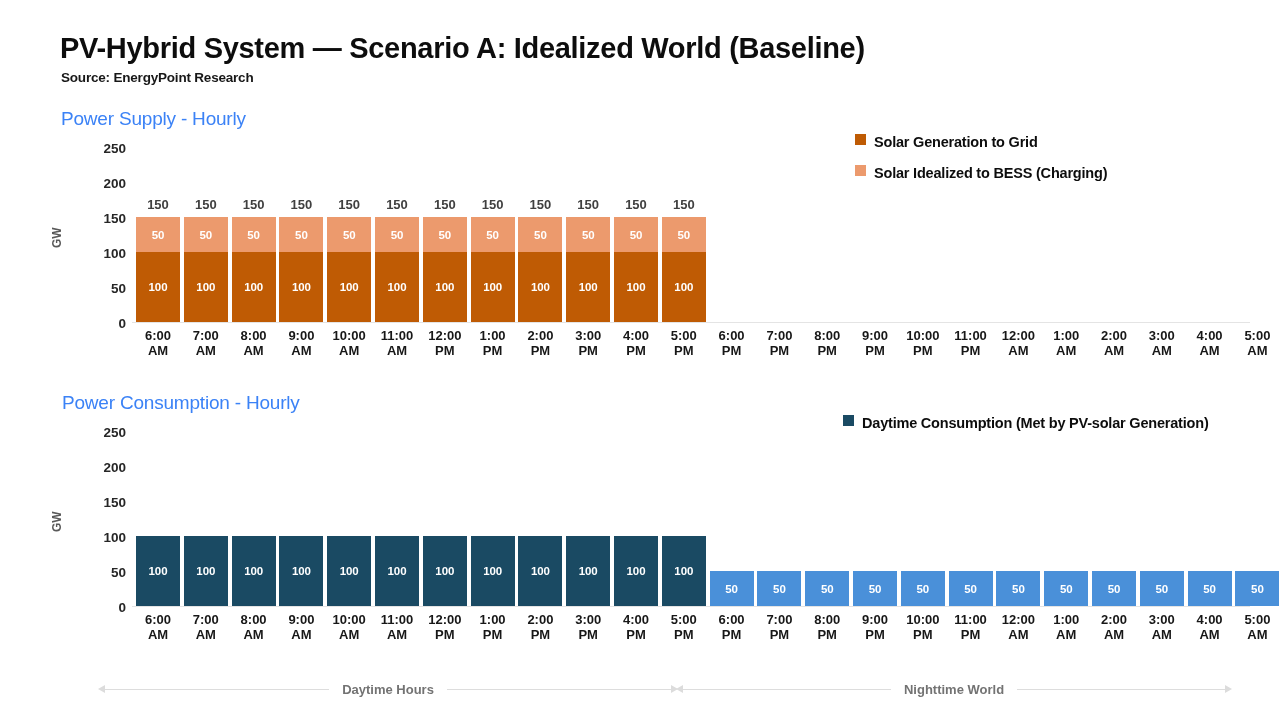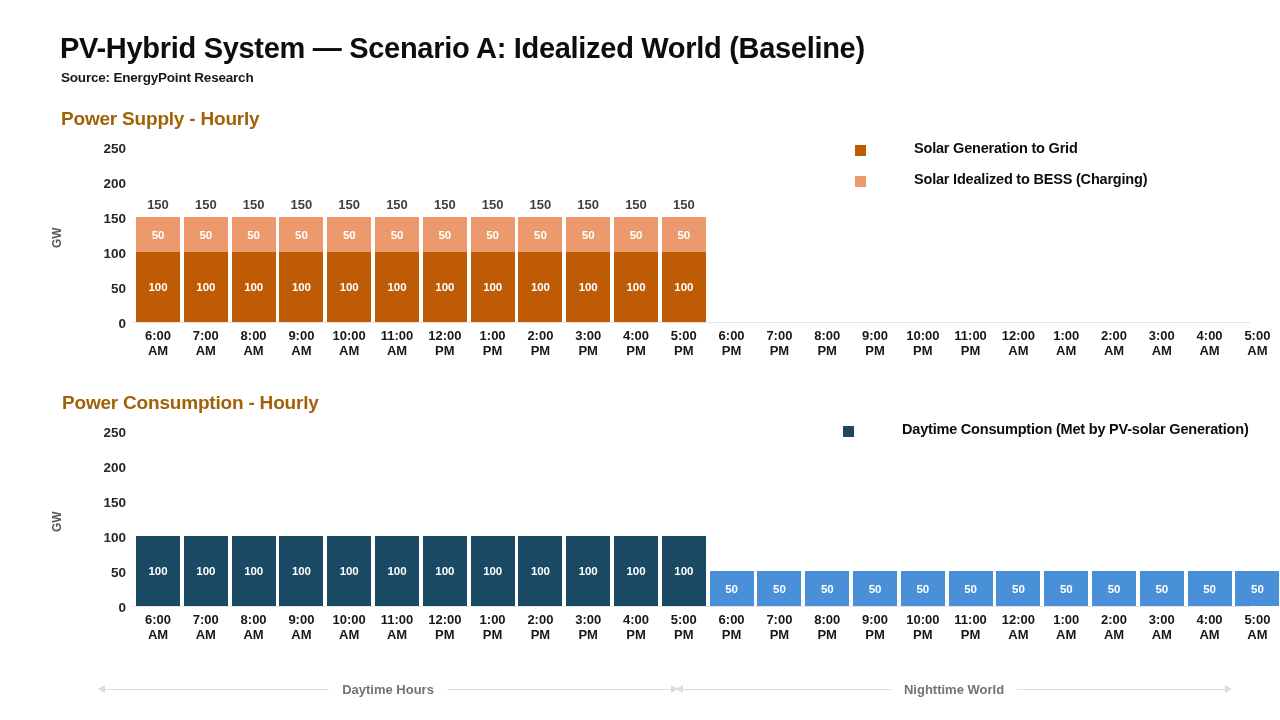--- a/index.html
+++ b/index.html
@@ -18,32 +18,31 @@
     letter-spacing: -0.3px; white-space: nowrap;
   }
   .subtitle {
     position: absolute; left: 61px; top: 70px;
     font-size: 13.5px; font-weight: bold; color: #171717;
     letter-spacing: -0.2px; white-space: nowrap;
   }
 
   
   .panel-title {
-    position: absolute; font-size: 19px; font-weight: bold;
-    color: #a16207; letter-spacing: -0.2px; white-space: nowrap;
+    position: absolute; font-size: 19px; font-weight: normal;
+    color: #3b82f6; letter-spacing: -0.2px; white-space: nowrap;
   }
   #supply-title { left: 61px; top: 108px; }
   #consumption-title { left: 62px; top: 392px; }
 
   
   .legend { position: absolute; }
   .legend-row {
-    display: flex; align-items: flex-end; height: 22px; margin-bottom: 9px;
+    display: flex; align-items: flex-start; height: 22px; margin-bottom: 9px;
     white-space: nowrap;
-    gap: 40px;
   }
   .legend-swatch {
     width: 11px; height: 11px; margin-right: 8px; flex: 0 0 auto;
   }
   .legend-label { font-size: 14.5px; font-weight: bold; color: #0d0d0d; letter-spacing: -0.2px; }
   #supply-legend { left: 855px; top: 134px; }
   #consumption-legend { left: 843px; top: 415px; }
 
   
   .chart { position: absolute; }

